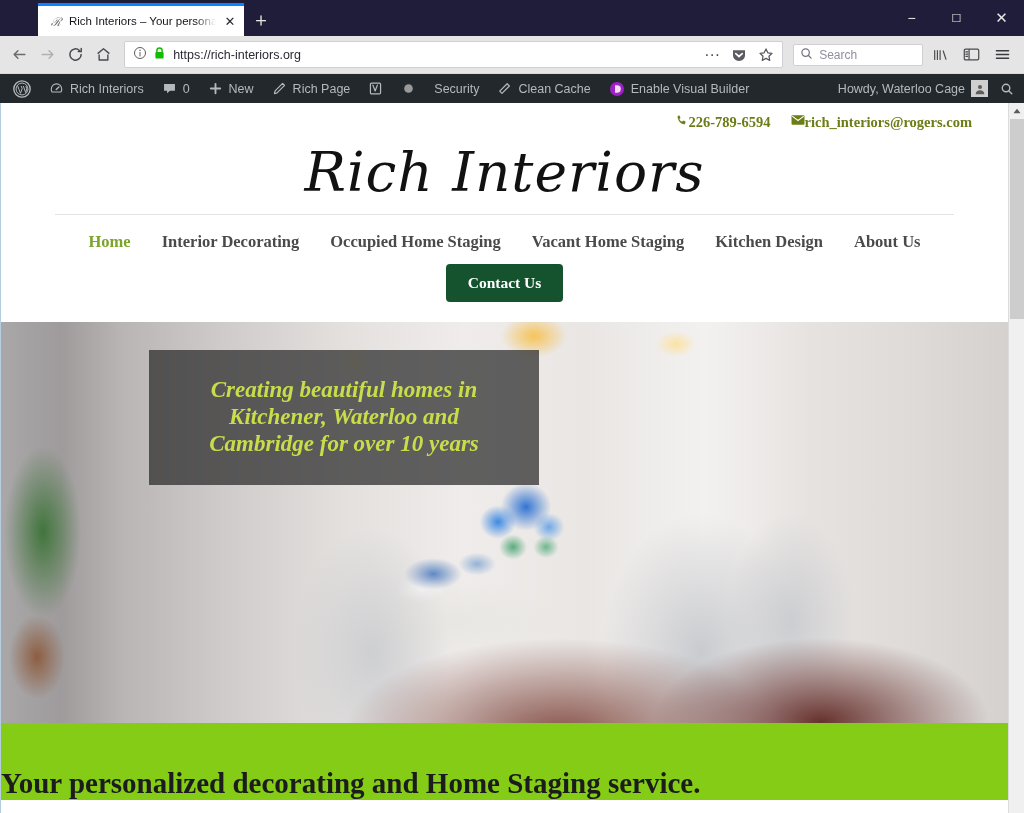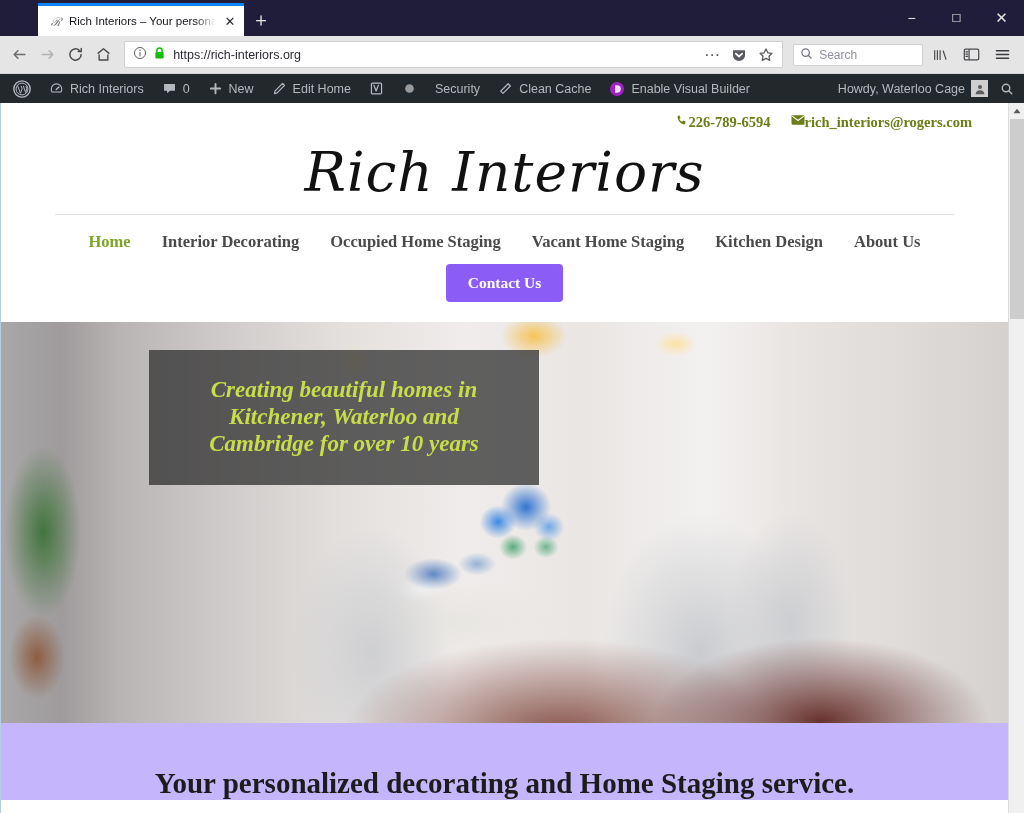--- a/index.html
+++ b/index.html
@@ -248,21 +248,21 @@
     text-decoration: none;
     cursor: pointer;
     white-space: nowrap;
   }
   .mainnav a.active { color: #7ba428; }
   .cta-row {
     display: flex; justify-content: center;
     padding: 2px 0 20px;
   }
   .cta-btn {
-    background: #8b5cf6;
+    background: #14532d;
     color: #ffffff;
     font-family: "Liberation Serif", serif;
     font-size: 15.5px;
     font-weight: bold;
     padding: 10px 22px;
     border: none;
     border-radius: 4px;
     cursor: pointer;
   }
 
@@ -322,23 +322,23 @@
     font-weight: bold;
     font-size: 23px;
     line-height: 1.17;
     color: #c9dd4a;
     text-align: center;
     padding: 0 12px;
   }
 
   
   .tagline-section {
-    background: #c4b5fd;
+    background: #84cc16;
     padding: 44px 0 0;
-    text-align: center;
+    text-align: left;
   }
   .tagline {
     font-family: "Liberation Serif", serif;
     font-weight: bold;
     font-size: 29px;
     color: #1c1c1c;
   }
 </style>
 </head>
 <body>
@@ -480,21 +480,21 @@
           </svg>
       </span>
       <span>New</span>
     </div>
     <div class="ab-item">
       <span class="glyph">
         <svg width="15" height="15" viewBox="0 0 16 16" fill="none" stroke="#b4b9be" stroke-width="1.3" stroke-linejoin="round">
             <path d="M11.3 2.6l2.1 2.1-8 8-2.8.7.7-2.8z"></path>
           </svg>
       </span>
-      <span>Edit Home</span>
+      <span>Rich Page</span>
     </div>
     <div class="ab-item">
       <span class="glyph">
         <svg width="15" height="15" viewBox="0 0 16 16" fill="none" stroke="#b4b9be" stroke-width="1.3" stroke-linejoin="round">
             <rect x="2.6" y="2.2" width="10.8" height="11.6" rx="1.2"></rect>
             <path d="M5.2 4.4l2.4 6.2 2.4-6.2" stroke-linecap="round"></path>
           </svg>
       </span>
     </div>
     <div class="ab-item">

